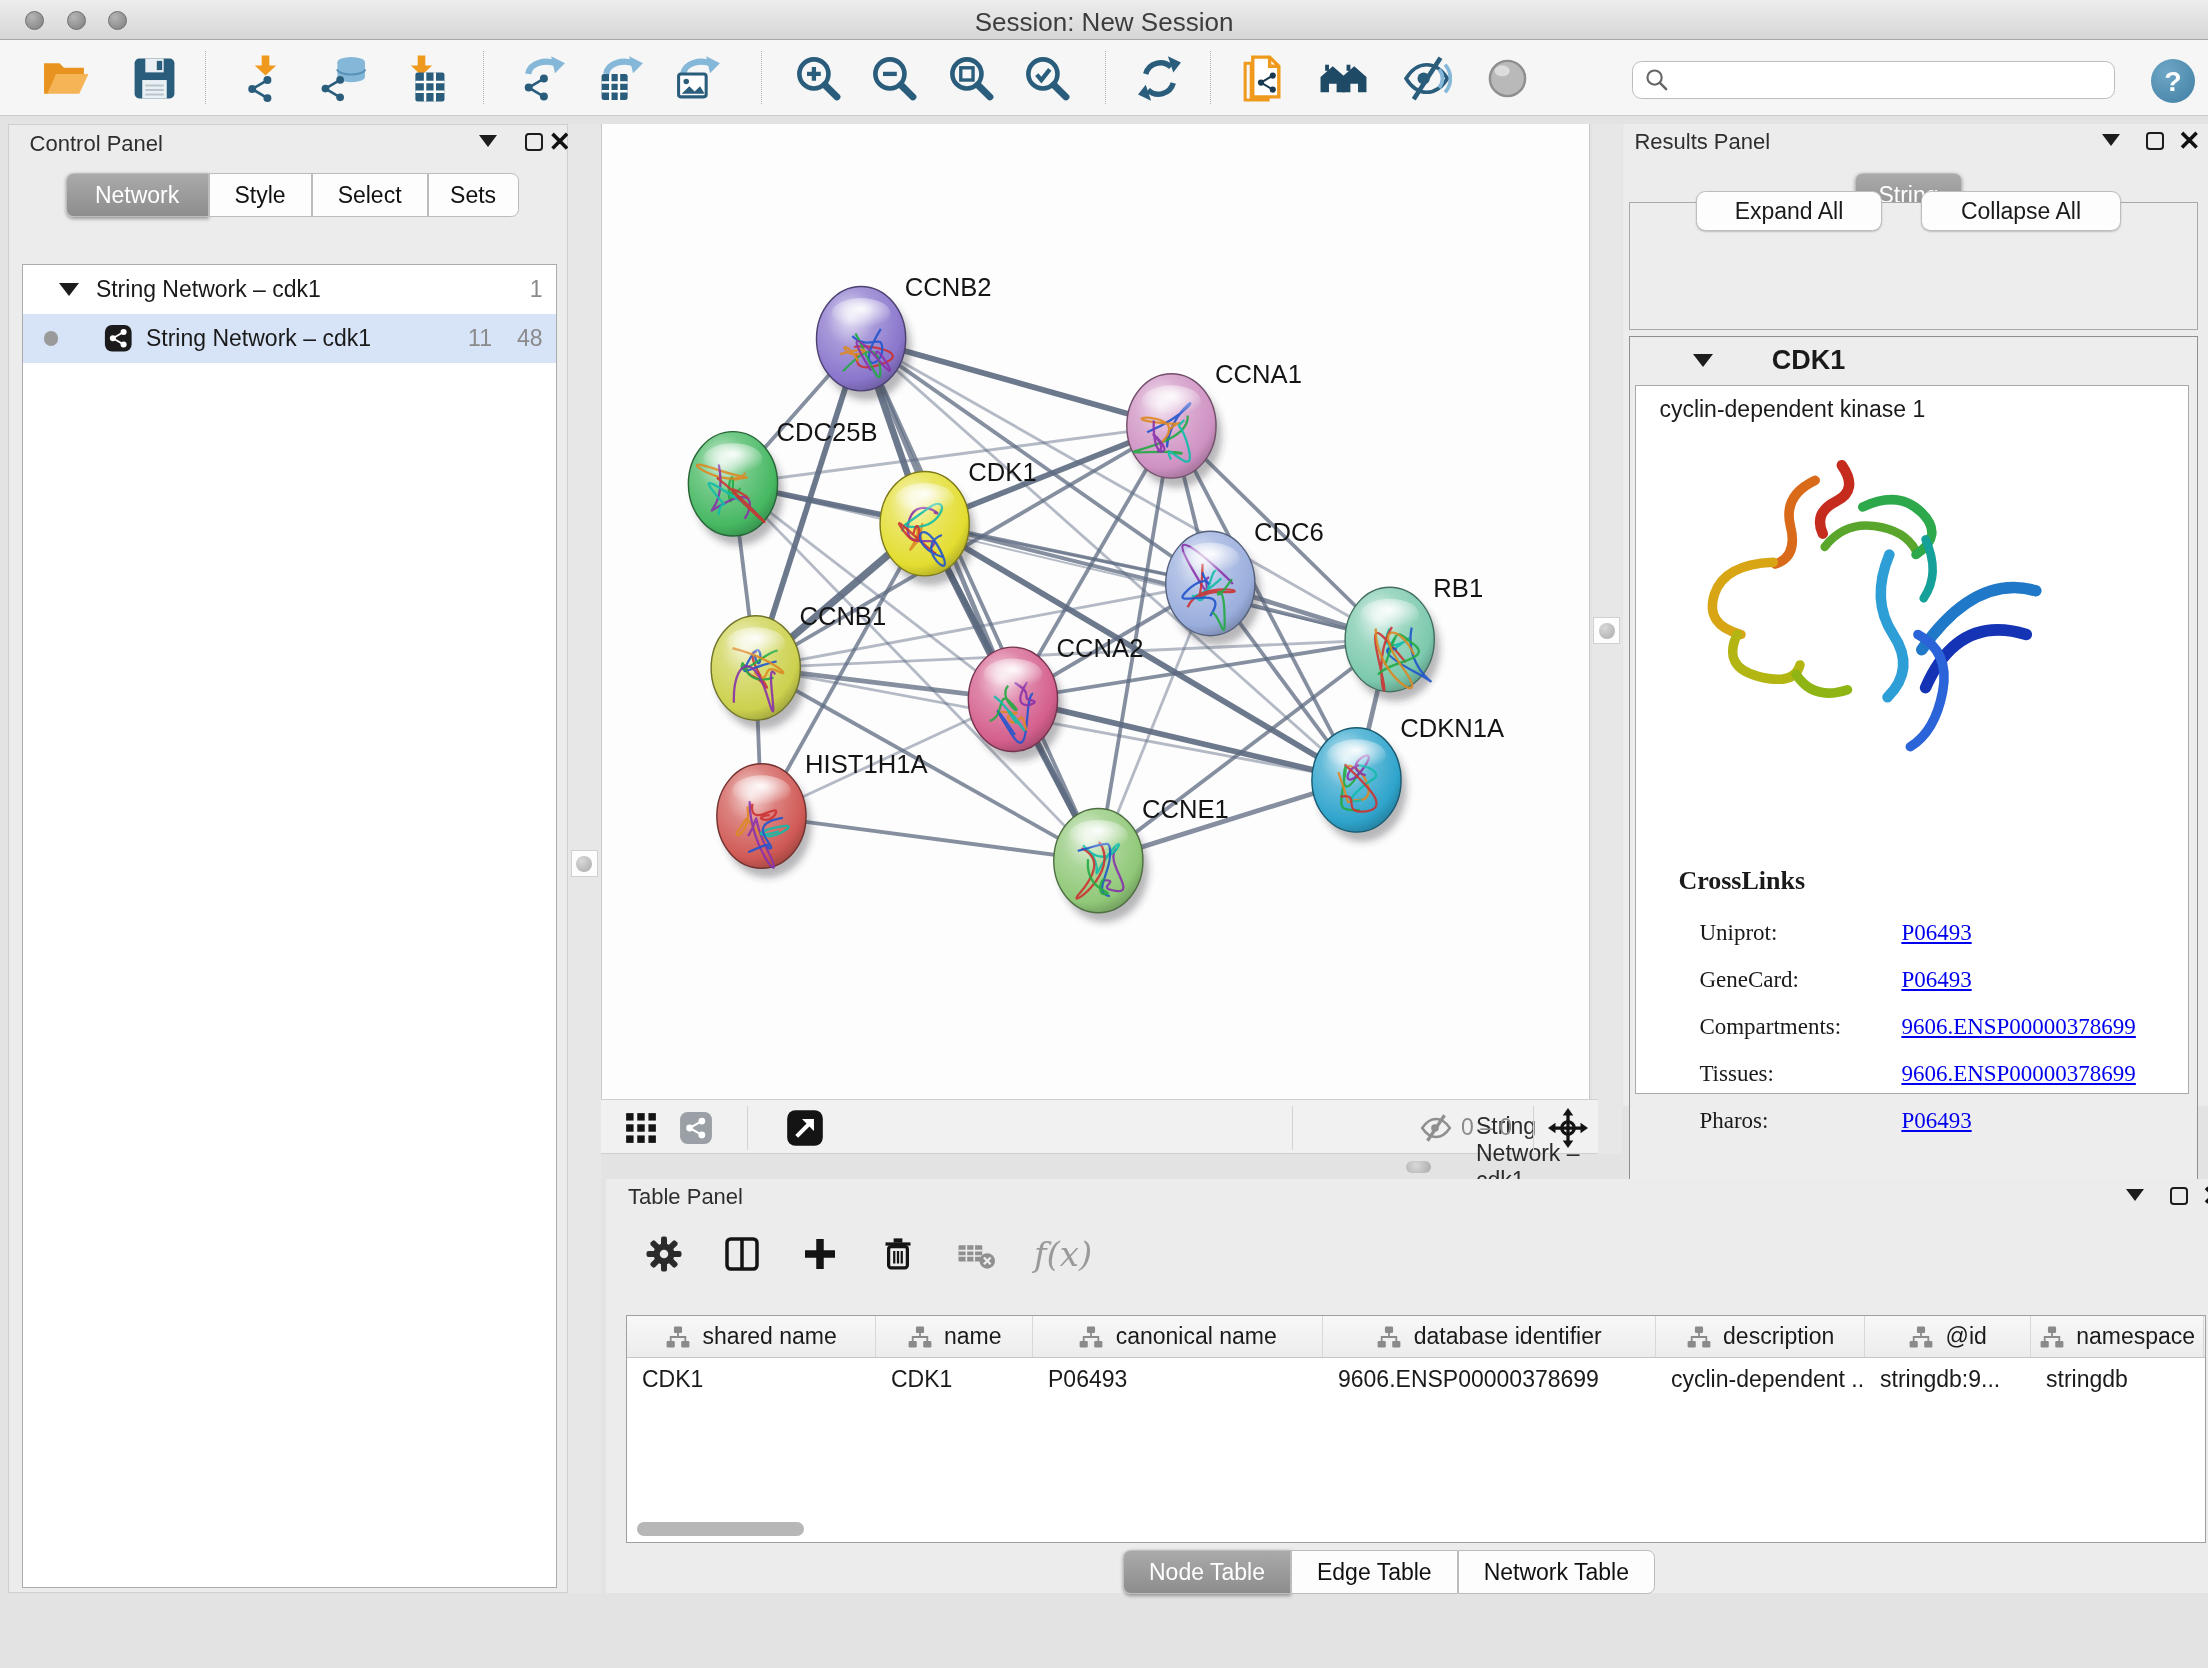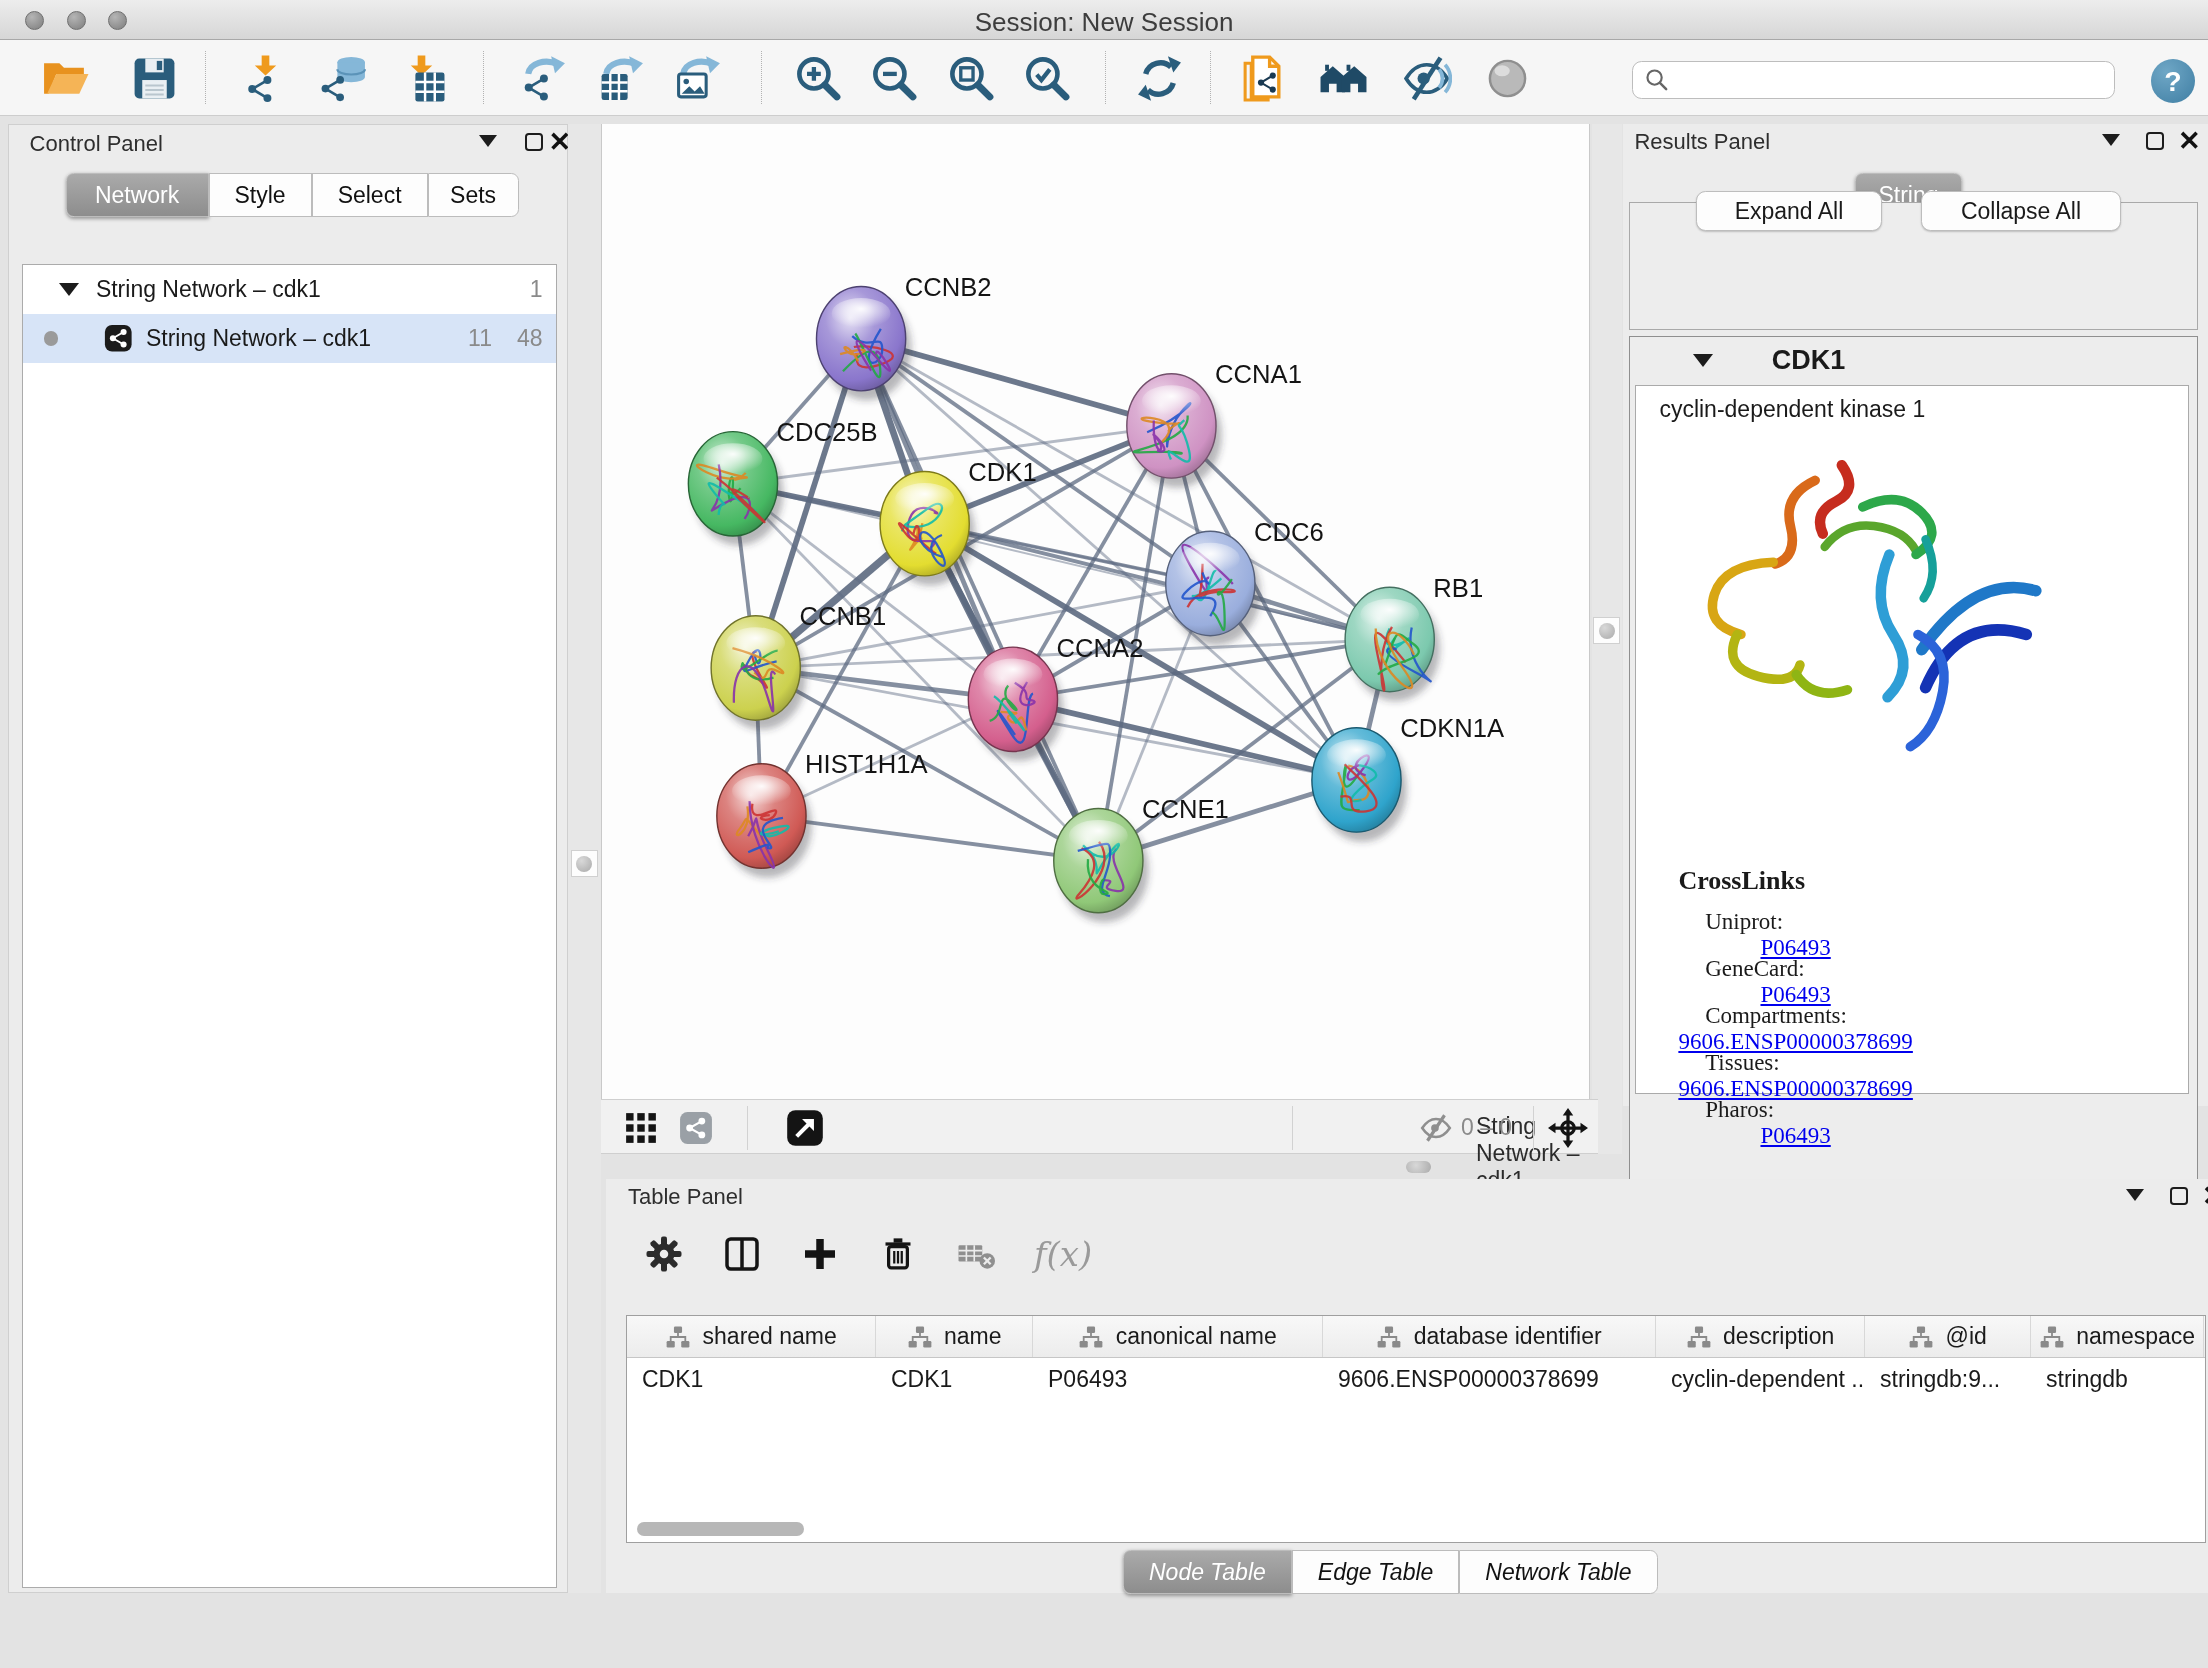--- a/index.html
+++ b/index.html
@@ -102,21 +102,21 @@
     background:#ededed; border:1.9px solid #8f8f8f; }
   #rp-entry-head { position:absolute; left:0; top:0; width:100%; height:46px; display:flex; align-items:center; }
   #rp-entry-head .tree-arrow { margin-left:63px; margin-right:59px; }
   #rp-gene { font-size:27px; font-weight:bold; }
   #rp-inner { position:absolute; left:5.7px; top:48px; width:554px; height:709px;
     background:#ffffff; border:1px solid #aaaaaa; }
   #rp-desc { position:absolute; left:23px; top:9.5px; font-size:23px; }
   #rp-protein { position:absolute; left:46px; top:62px; width:371px; height:314px; }
   #rp-crosslinks { position:absolute; left:42px; top:480px; font-family:"Liberation Serif",serif; }
   #rp-cl-title { font-size:26px; font-weight:bold; margin-bottom:13.3px; }
-  .cl-row { display:flex; height:47px; align-items:center; font-size:23px;flex-direction:column; }
+  .cl-row { display:flex; height:47px; align-items:center; font-size:23px; }
   .cl-label { width:202px; margin-left:21px; }
   .cl-value a { color:#0000ee; text-decoration:underline; }
 
   
   #table-panel { position:absolute; left:606px; top:1179px; width:1603px; height:414px; background:#ececec; }
   #tp-title { position:absolute; left:22px; top:4.8px; }
   #tp-toolbar { position:absolute; left:38px; top:46px; height:57px; display:flex; gap:38px; align-items:center; }
   #tp-toolbar .tpi { width:40px; height:40px; }
   #tp-fn { font-size:34px; font-style:italic; color:#9a9a9a; font-family:"DejaVu Serif","Liberation Serif",serif; }
   #tp-table { position:absolute; left:20px; top:136px; width:1580px; height:228px;
@@ -124,21 +124,21 @@
   #tp-header { display:flex; height:42px; background:linear-gradient(#f8f8f8,#ececec);
     border-bottom:1px solid #c6c6c6; }
   .th { display:flex; align-items:center; justify-content:center; gap:11.4px; font-size:23px;
     border-right:1px solid #d8d8d8; overflow:hidden; white-space:nowrap; }
   .th svg { width:26px; height:26px; flex:none; }
   #tp-row { display:flex; height:42px; }
   .td { font-size:23px; padding-left:15px; display:flex; align-items:center;
     overflow:hidden; white-space:nowrap; }
   #tp-hscroll { position:absolute; left:9.5px; bottom:5.7px; width:167px; height:14.3px;
     border-radius:7.6px; background:#b7b7b7; }
-  #tp-tabs { position:absolute; left:517px; top:371px; display:flex;font-style:italic; }
+  #tp-tabs { position:absolute; left:517px; top:371px; display:flex; }
   #tp-tabs .tab { padding:0 25px; }
 
   
   #status-bar { position:absolute; left:0; top:1598px; width:2208px; height:70px;
     background:#e2e2e2; border-top:1px solid #bdbdbd; }
   .sb-btn { position:absolute; top:15px; height:42px; background:#f6f6f6; border:1.9px solid #b5b5b5;
     display:flex; align-items:center; justify-content:center; }
   #sb-cloud { left:21px; width:57px; }
   #sb-warn { left:104px; width:57px; }
   .sb-btn svg { width:32px; height:32px; }

